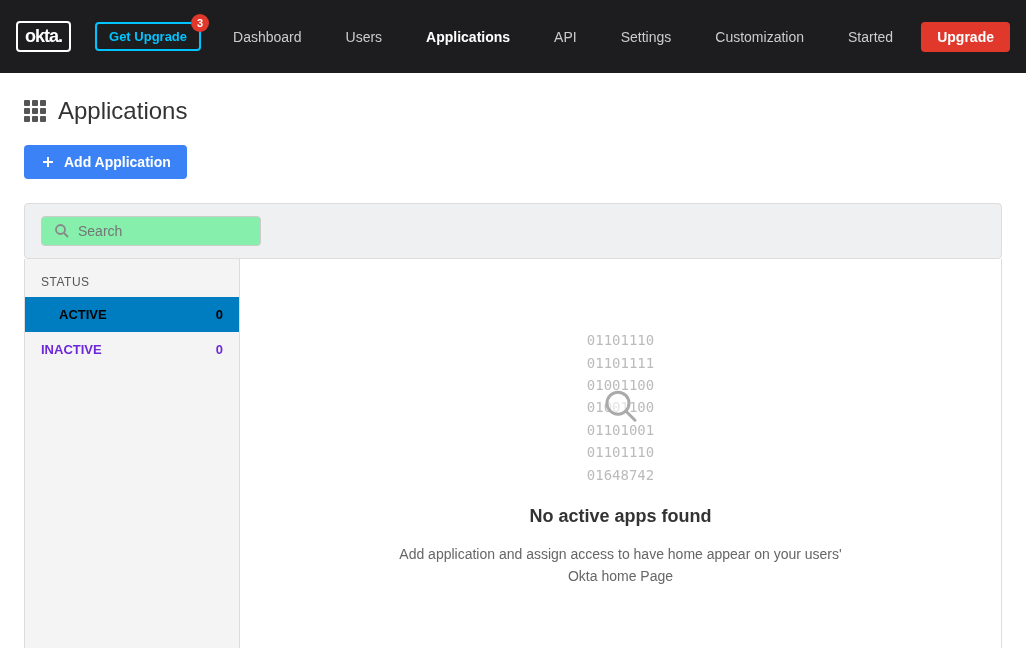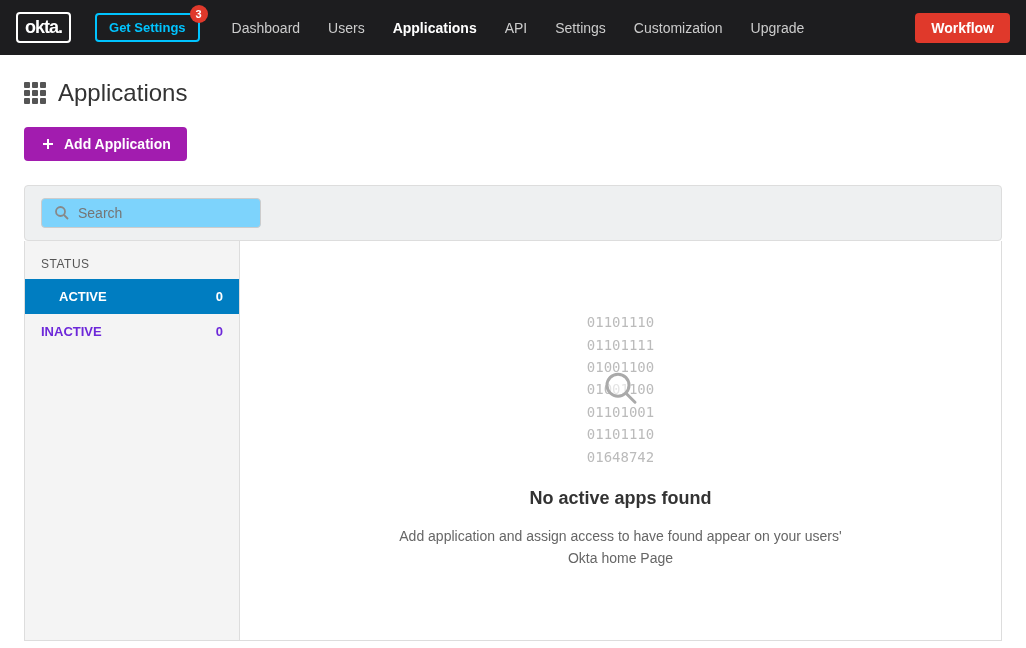--- a/index.html
+++ b/index.html
@@ -3,21 +3,21 @@
   <meta charset="utf-8">
   <style>
     * { box-sizing: border-box; margin: 0; padding: 0; }
     body { font-family: -apple-system, BlinkMacSystemFont, 'Segoe UI', Arial, sans-serif; background: #f4f4f4; color: #333; }
 
     
     .navbar {
       background: #1d1d1f;
       display: flex;
       align-items: center;
-      height: 55px;
+      height: 73px;
       padding: 0 16px;
       gap: 0;
     }
     .navbar-logo {
       display: flex;
       align-items: center;
       margin-right: 8px;
     }
     .logo-box {
       border: 2px solid #fff;
@@ -52,21 +52,21 @@
       height: 18px;
       font-size: 11px;
       display: flex;
       align-items: center;
       justify-content: center;
       font-weight: 700;
     }
     .nav-links {
       display: flex;
       align-items: center;
-      gap: 4px;
+      gap: 20px;
       flex: 1;
     }
     .nav-link {
       color: #ccc;
       text-decoration: none;
       font-size: 14px;
       padding: 6px 12px;
       border-radius: 4px;
       cursor: pointer;
     }
@@ -105,21 +105,21 @@
     .grid-icon span {
       background: #555;
       border-radius: 1px;
     }
     .page-title {
       font-size: 24px;
       font-weight: 400;
       color: #333;
     }
     .add-app-btn {
-      background: #a21caf;
+      background: #3b82f6;
       color: #fff;
       border: none;
       border-radius: 4px;
       padding: 9px 16px;
       font-size: 14px;
       font-weight: 600;
       cursor: pointer;
       display: flex;
       align-items: center;
       gap: 8px;
@@ -143,21 +143,21 @@
     .filter-area {
       background: #eef0f1;
       border: 1px solid #ddd;
       border-radius: 4px;
       padding: 12px 16px;
       margin-bottom: 0;
     }
     .search-box {
       display: flex;
       align-items: center;
-      background: #7dd3fc;
+      background: #86efac;
       border: 1px solid #ccc;
       border-radius: 4px;
       padding: 6px 12px;
       width: 220px;
       gap: 8px;
     }
     .search-icon-svg {
       width: 16px;
       height: 16px;
       color: #888;
@@ -198,21 +198,21 @@
       justify-content: space-between;
       align-items: center;
       padding: 10px 16px;
       font-size: 13px;
       font-weight: 600;
       cursor: pointer;
       color: #6d28d9;
     }
     .sidebar-item.selected {
       background: #007dc1;
-      color: #ffffff;
+      color: #000000;
       padding-left: 34px;
     }
     .sidebar-item-count {
       font-size: 13px;
       font-weight: 600;
     }
 
     
     .main-panel {
       flex: 1;
@@ -254,33 +254,33 @@
     }
   </style>
 </head>
 <body>
 
 <nav class="navbar">
   <div class="navbar-logo">
     <span class="logo-box">okta.</span>
   </div>
   <button class="get-started-btn">
-    <span>Get Settings</span>
+    <span>Get Upgrade</span>
     <span class="badge">3</span>
   </button>
   <div class="nav-links">
     <a class="nav-link">Dashboard</a>
     <a class="nav-link">Users</a>
     <a class="nav-link active">Applications</a>
     <a class="nav-link">API</a>
     <a class="nav-link">Settings</a>
     <a class="nav-link">Customization</a>
-    <a class="nav-link">Upgrade</a>
-  </div>
-  <button class="upgrade-btn">Workflow</button>
+    <a class="nav-link">Started</a>
+  </div>
+  <button class="upgrade-btn">Upgrade</button>
 </nav>
 
 <div class="main-content">
 
   <div class="page-header">
     <div class="grid-icon">
       <span></span>
         <span></span>
         <span></span>
       <span></span>
@@ -332,19 +332,19 @@
         <div>01101110</div>
         <div>01648742</div>
 
         <svg class="search-graphic" viewBox="0 0 36 36" fill="none">
           <circle cx="15" cy="15" r="11" stroke="#aaa" stroke-width="3" fill="rgba(255,255,255,0.6)"></circle>
           <line x1="23" y1="23" x2="32" y2="32" stroke="#aaa" stroke-width="3" stroke-linecap="round"></line>
         </svg>
       </div>
       <div class="no-apps-title">No active apps found</div>
       <div class="no-apps-desc">
-        <span>Add application and assign access to have found appear on your users'</span><br>
+        <span>Add application and assign access to have home appear on your users'</span><br>
         <span>Okta home Page</span>
       </div>
     </div>
 
   </div>
 </div>
 
 </body></html>

